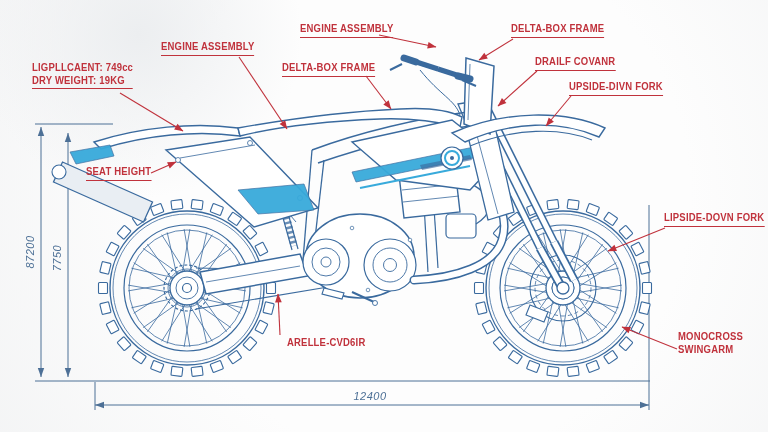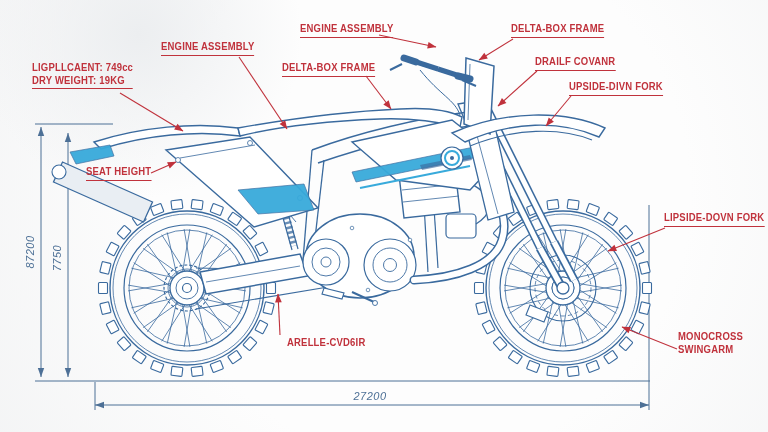--- a/index.html
+++ b/index.html
@@ -346,16 +346,16 @@
     <div class="lbl u" style="left:569px;top:81px;">UPSIDE-DIVN FORK</div>
     <div class="lbl u" style="left:664px;top:212px;">LIPSIDE-DOVN FORK</div>
     <div class="lbl u" style="left:86px;top:166px;">SEAT HEIGHT</div>
     <div class="lbl" style="left:287px;top:337px;">ARELLE-CVD6IR</div>
     <div class="lbl wrap" style="left:678px;top:331px;">MONOCROSS SWINGARM</div>
   </div>
 
   <div>
     <div class="dimtxt vert" style="left:1px;top:246px;width:58px;">87200</div>
     <div class="dimtxt vert" style="left:30px;top:252px;width:54px;">7750</div>
-    <div class="dimtxt" style="left:330px;top:390px;width:80px;">27200</div>
+    <div class="dimtxt" style="left:330px;top:390px;width:80px;">12400</div>
   </div>
 
 </div>
 
 </body></html>

